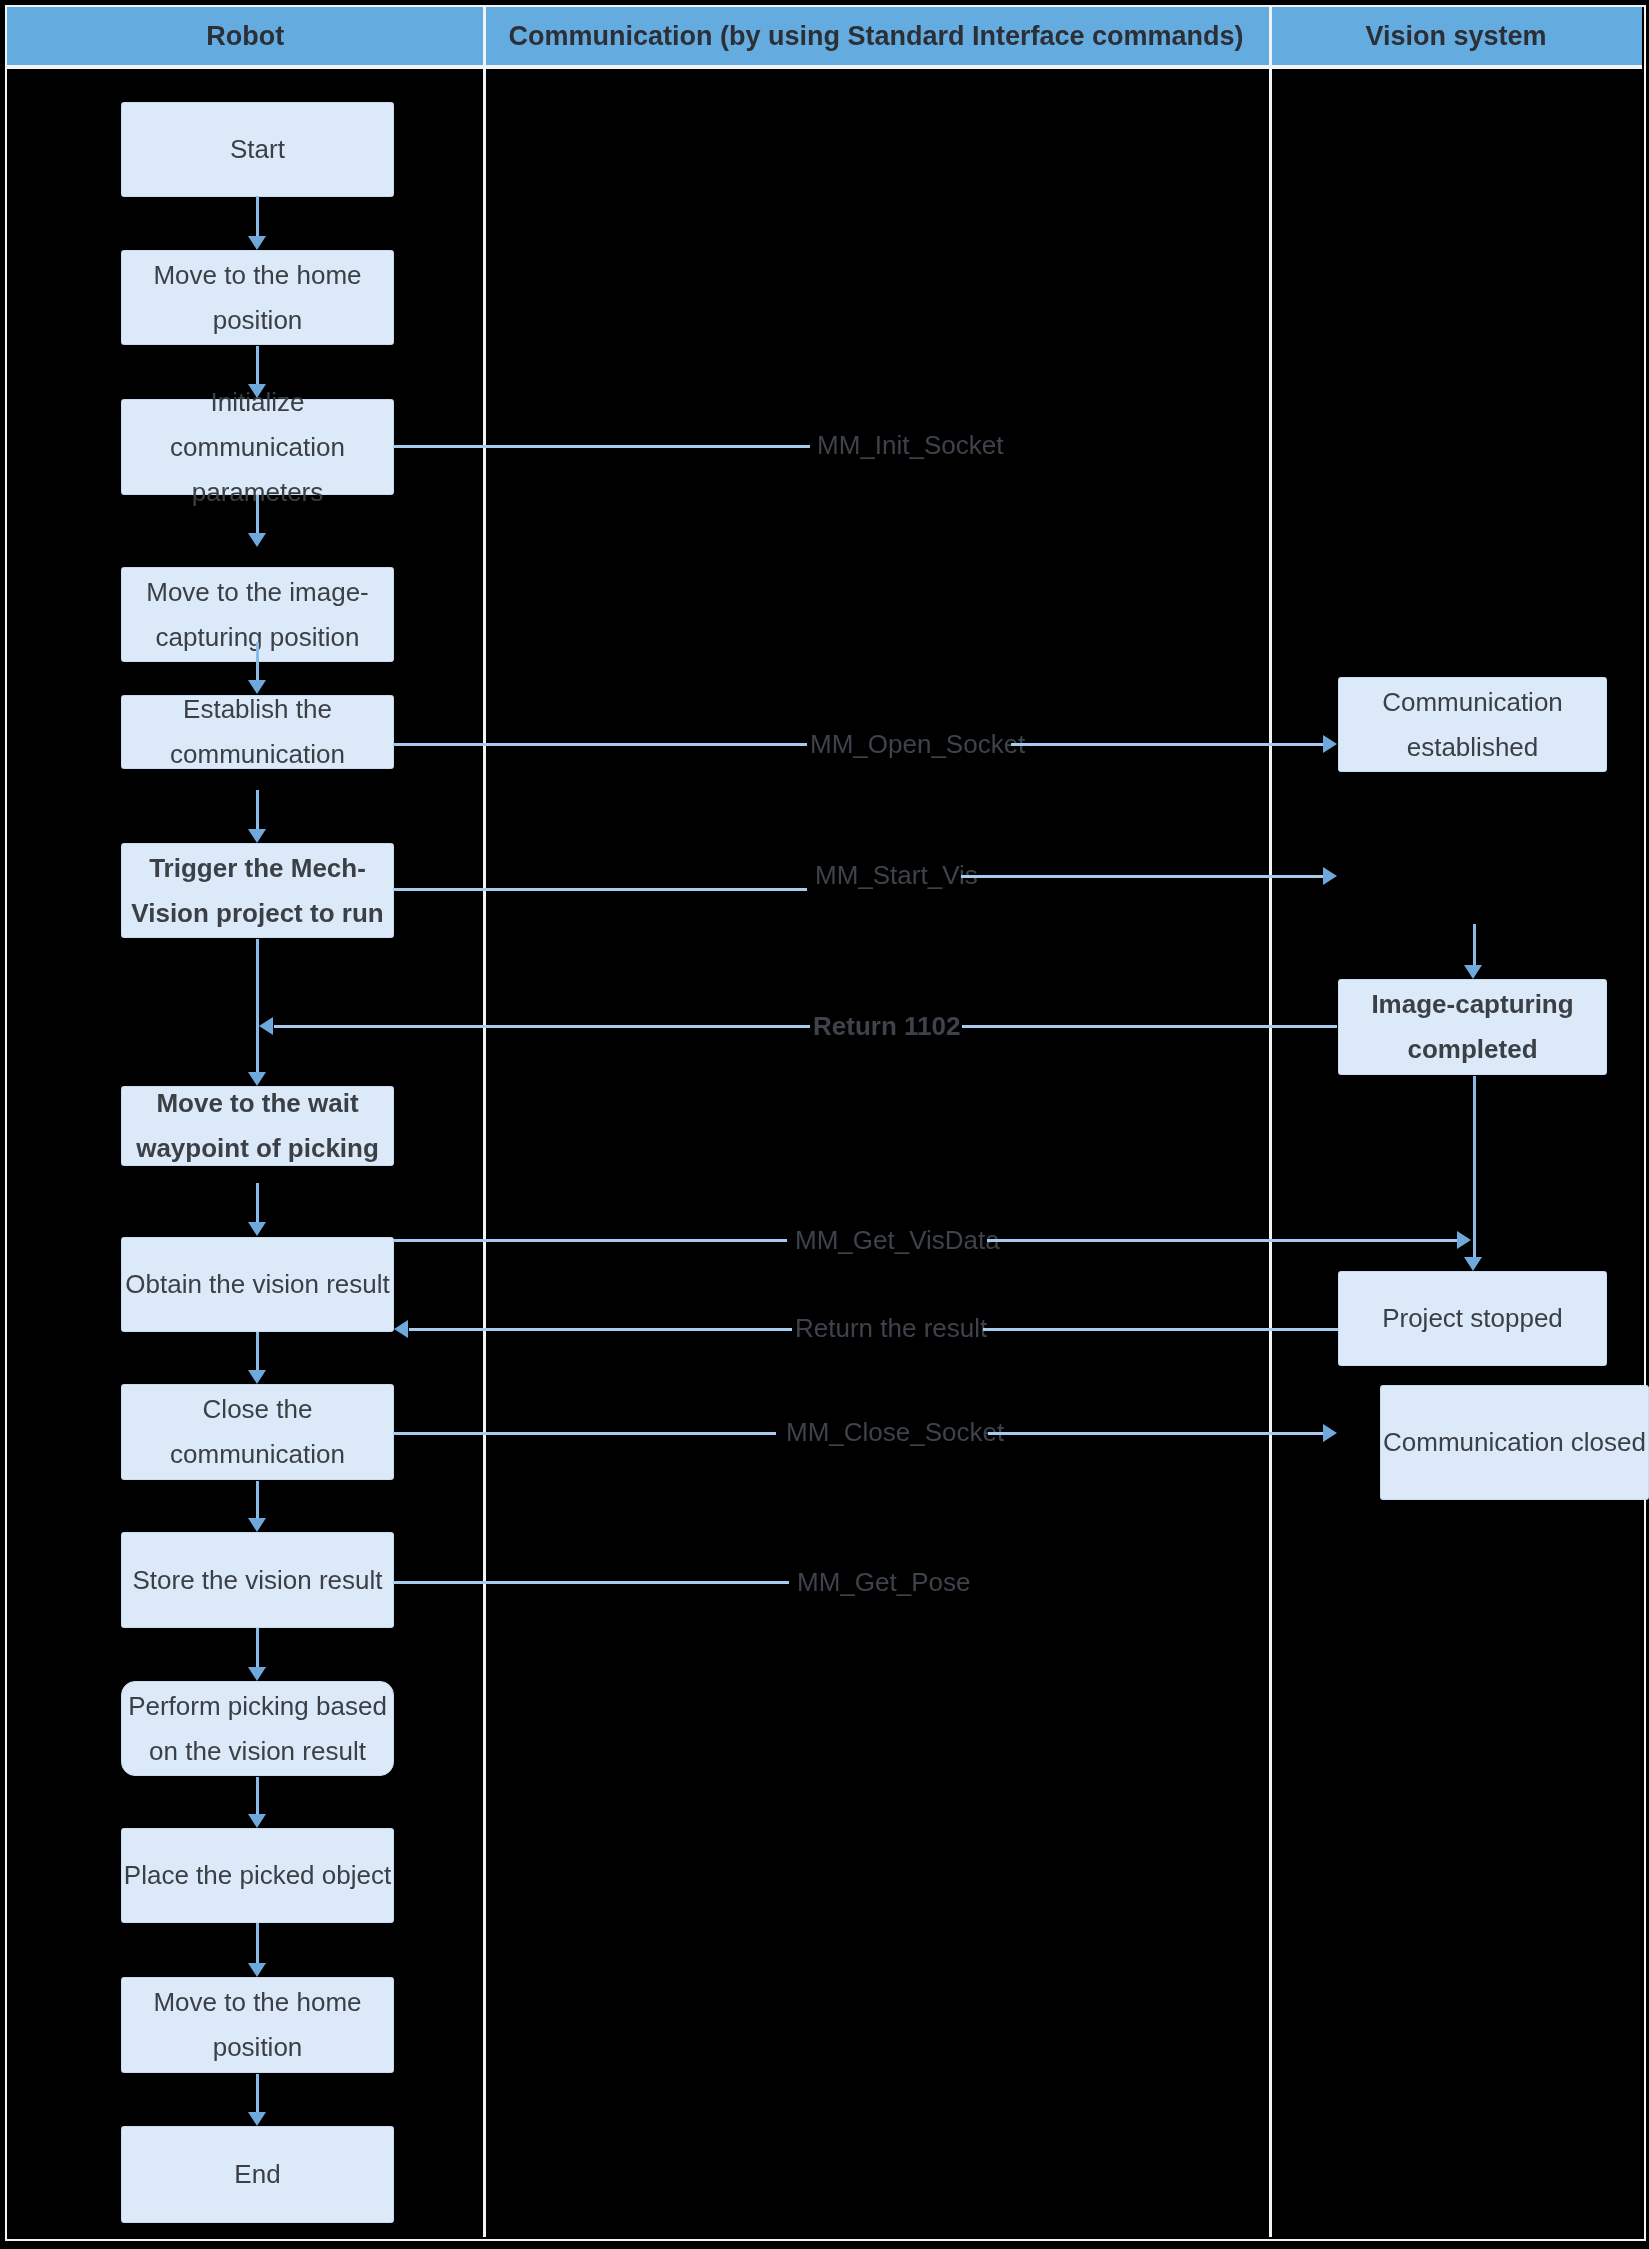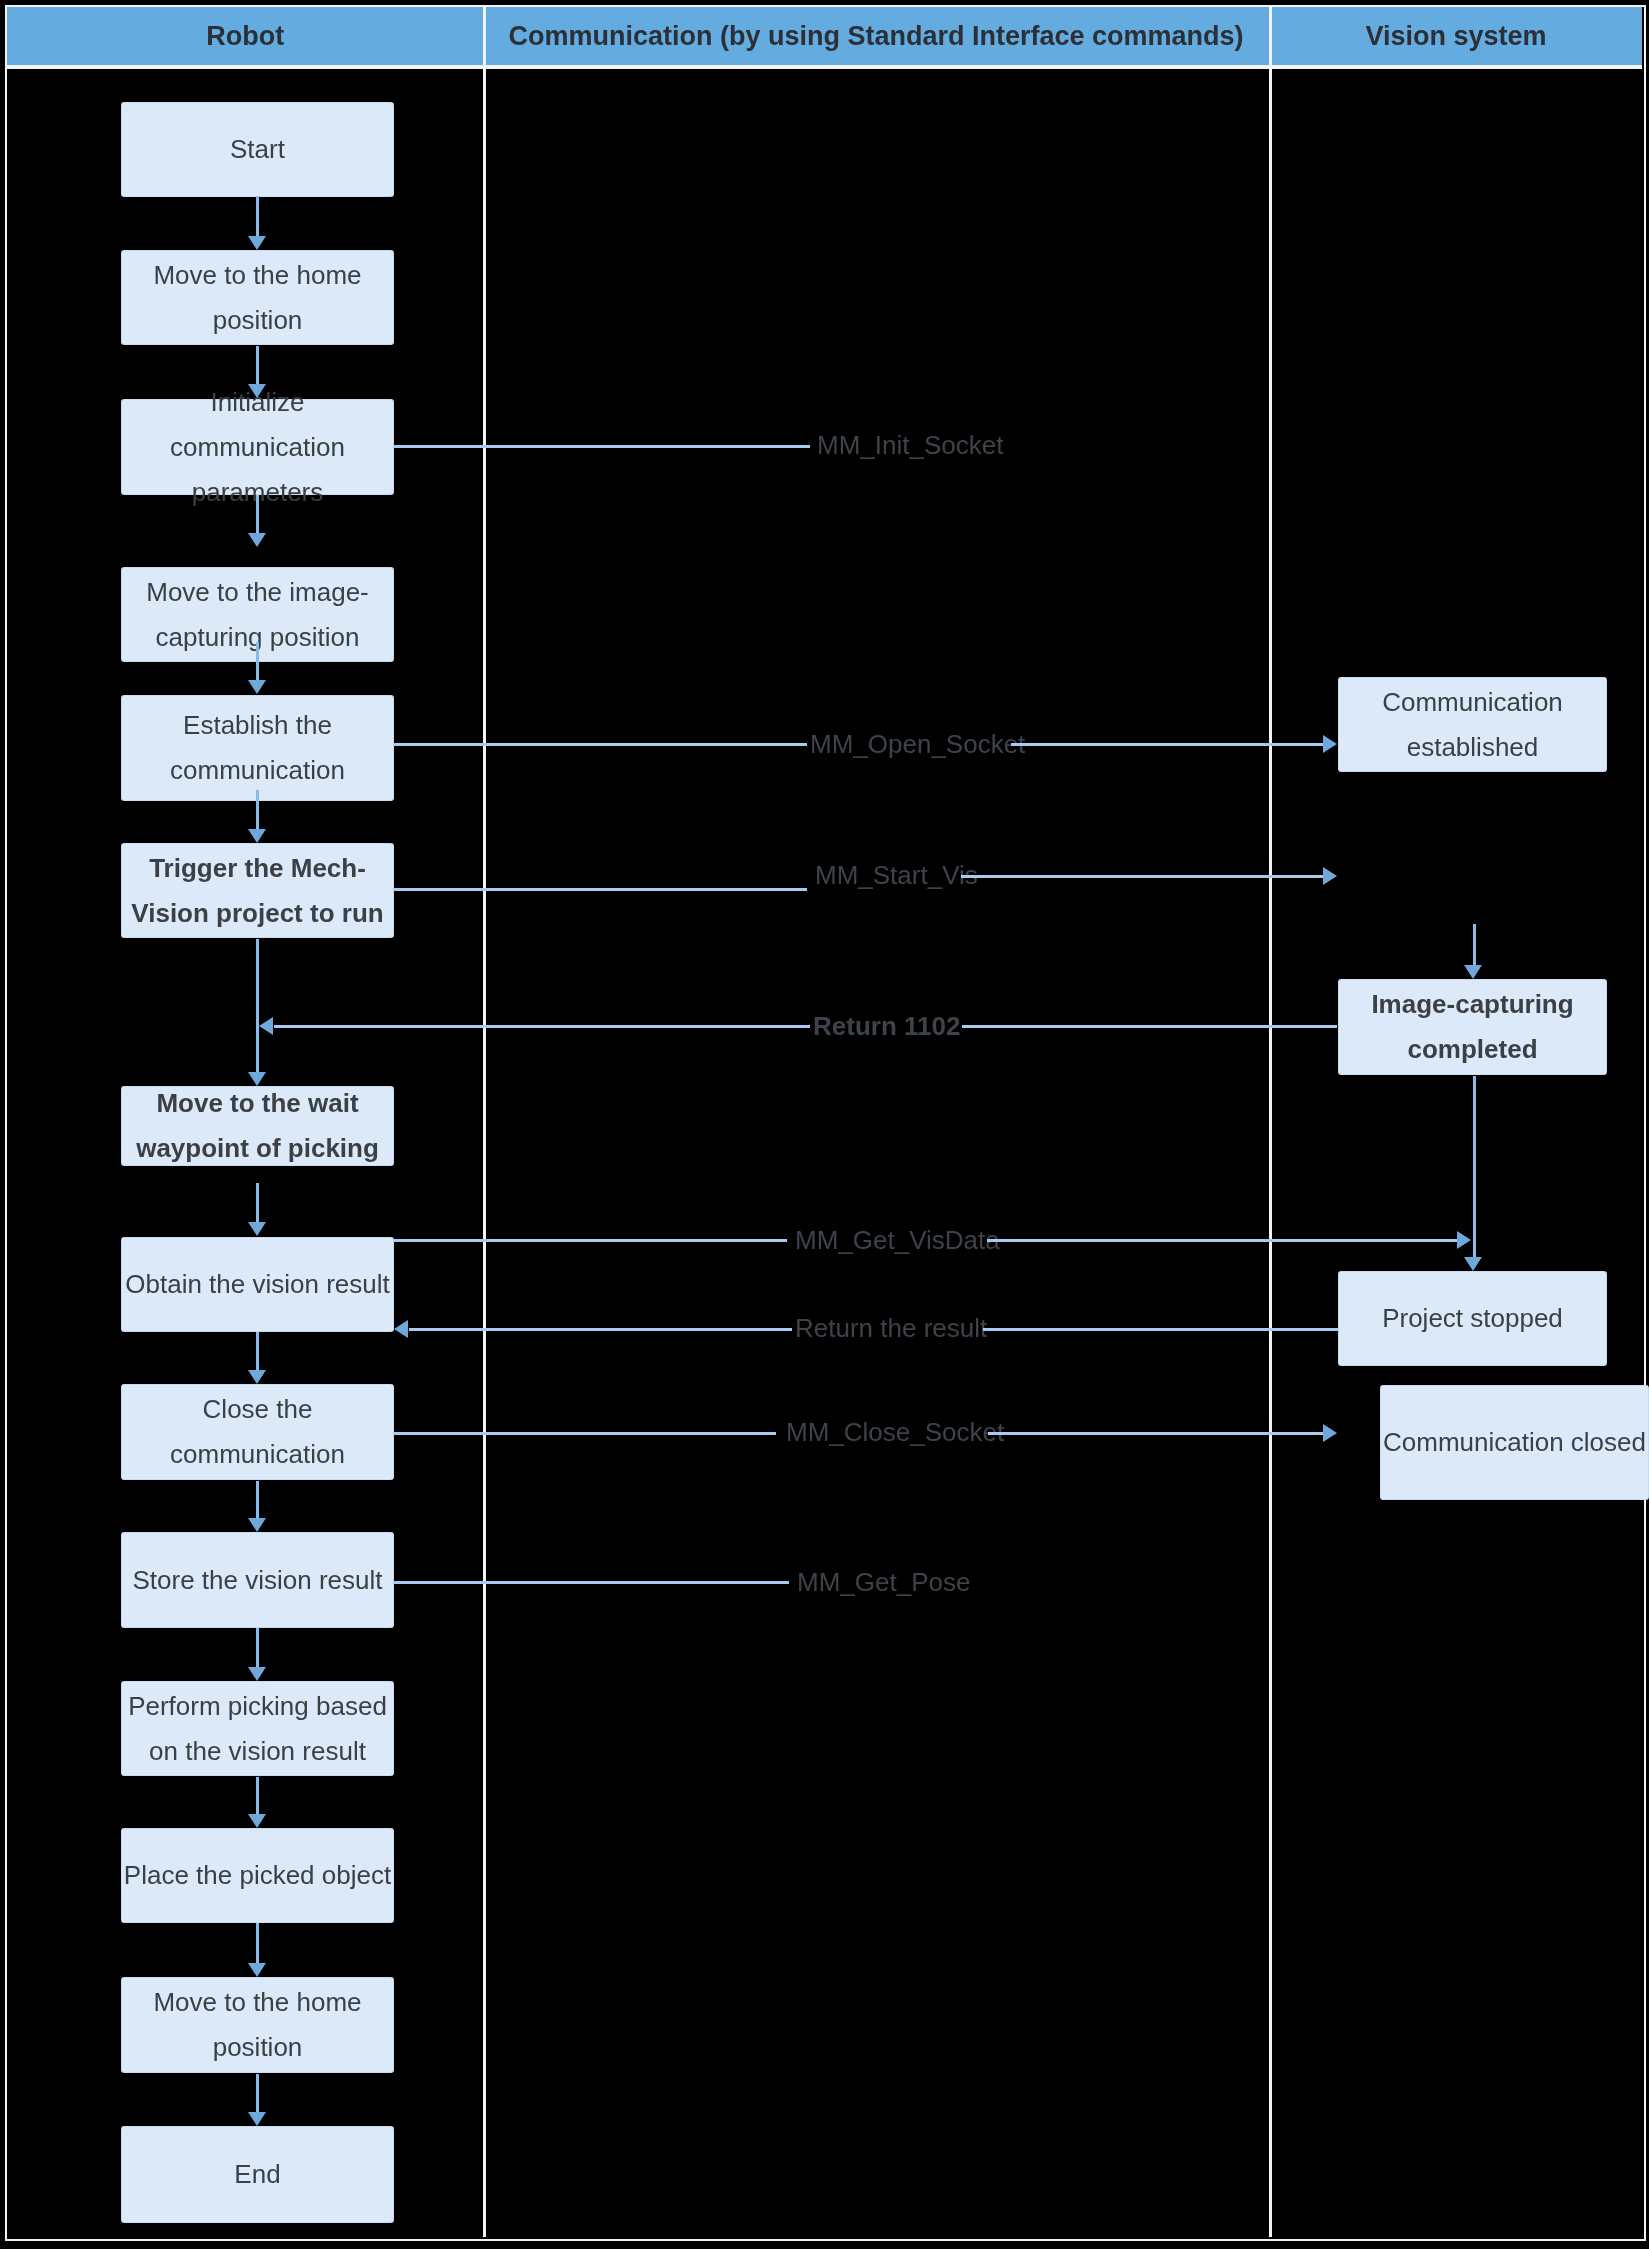--- a/index.html
+++ b/index.html
@@ -61,27 +61,27 @@
   <div class="header-cell" style="left:1269px;width:374px;">Vision system</div>
   <div class="header-underline"></div>
 
   <div class="divider" style="left:483px;"></div>
   <div class="divider" style="left:1269px;"></div>
 
   <div class="node" style="left:121px;top:102px;width:273px;height:95px;">Start</div>
   <div class="node" style="left:121px;top:250px;width:273px;height:95px;">Move to the home position</div>
   <div class="node" style="left:121px;top:399px;width:273px;height:96px;">Initialize communication parameters</div>
   <div class="node" style="left:121px;top:547px;width:273px;height:95px;margin-top:20px;">Move to the image-capturing position</div>
-  <div class="node" style="left:121px;top:695px;width:273px;height:106px;">Establish the communication</div>
+  <div class="node" style="left:121px;top:695px;width:273px;height:74px;">Establish the communication</div>
   <div class="node bold" style="left:121px;top:843px;width:273px;height:95px;">Trigger the Mech-Vision project to run</div>
   <div class="node bold" style="left:121px;top:1086px;width:273px;height:80px;">Move to the wait waypoint of picking</div>
   <div class="node" style="left:121px;top:1237px;width:273px;height:95px;">Obtain the vision result</div>
   <div class="node" style="left:121px;top:1384px;width:273px;height:96px;">Close the communication</div>
   <div class="node nowrap" style="left:121px;top:1532px;width:273px;height:96px;">Store the vision result</div>
-  <div class="node" style="left:121px;top:1681px;width:273px;height:95px;">Perform picking based on the vision result</div>
+  <div class="node" style="left:121px;top:1681px;width:273px;height:95px;border-radius:14px;">Perform picking based on the vision result</div>
   <div class="node" style="left:121px;top:1828px;width:273px;height:95px;">Place the picked object</div>
   <div class="node" style="left:121px;top:1977px;width:273px;height:96px;">Move to the home position</div>
   <div class="node" style="left:121px;top:2126px;width:273px;height:97px;">End</div>
 
   <div class="node" style="left:1338px;top:677px;width:269px;height:95px;">Communication established</div>
   <div class="node bold" style="left:1338px;top:979px;width:269px;height:96px;">Image-capturing completed</div>
   <div class="node" style="left:1338px;top:1271px;width:269px;height:95px;">Project stopped</div>
   <div class="node nowrap" style="left:1344px;top:1385px;width:269px;height:115px;margin-left:36px;">Communication closed</div>
 
   <div class="cmd" style="left:817px;top:423px;">MM_Init_Socket</div>

